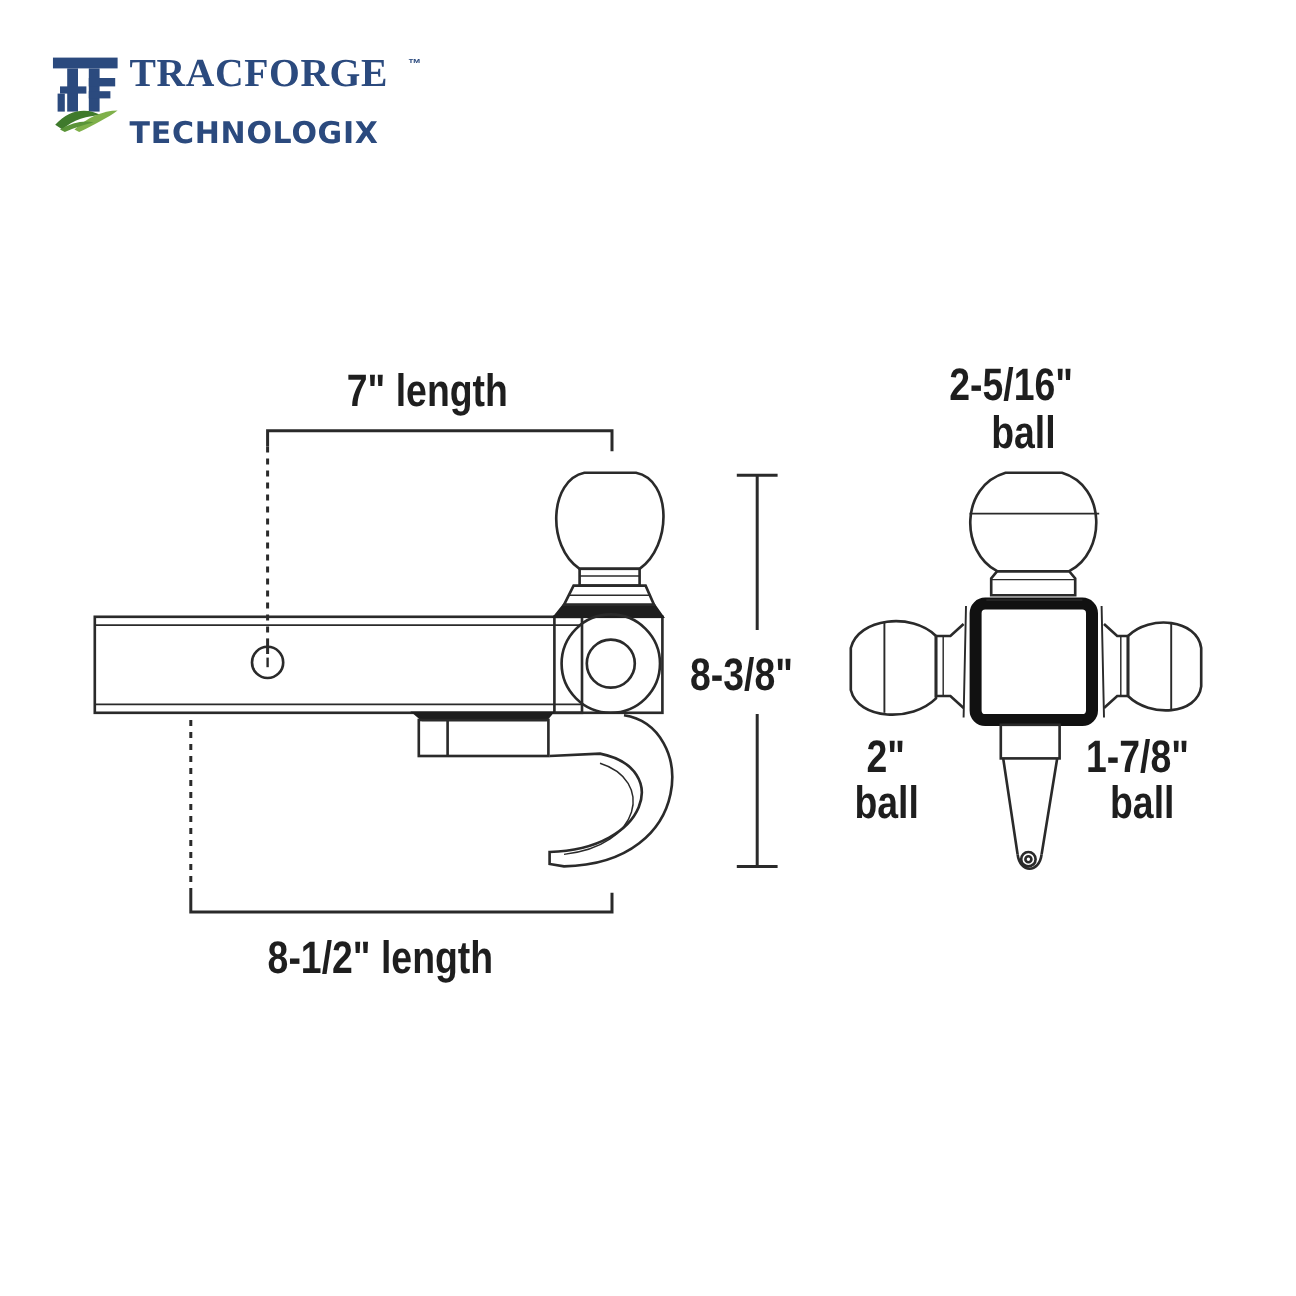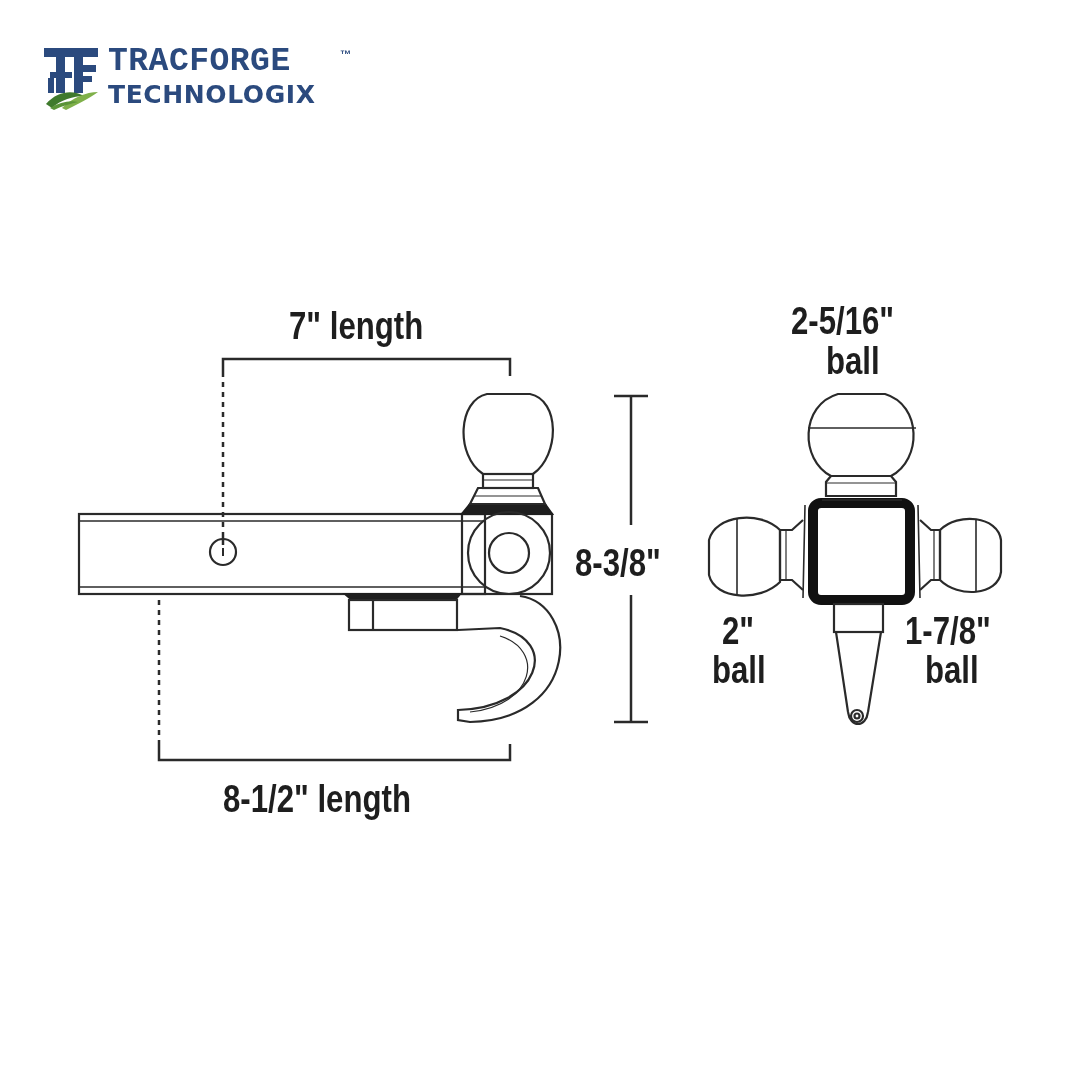--- a/index.html
+++ b/index.html
@@ -1,21 +1,21 @@
 <!DOCTYPE html>
 <html><head>
   <meta charset="utf-8">
   <style>
     html, body { margin: 0; padding: 0; background: #ffffff; }
     body { width: 1080px; height: 1080px; position: relative; overflow: hidden; font-family: "Liberation Sans", sans-serif; }
     .logo { position: absolute; left: 44px; top: 46px; width: 320px; height: 66px; }
     .logo-mark { position: absolute; left: 0; top: 0; width: 56px; height: 64px; }
-    .logo-line1 { position: absolute; left: 64px; top: -4px; font-family: Liberation Mono, monospace; font-weight: bold; font-size: 33px; letter-spacing: 0.5px; color: #2b4a7e; line-height: 40px; }
+    .logo-line1 { position: absolute; left: 64px; top: -4px; font-family: Liberation Serif, serif; font-weight: bold; font-size: 33px; letter-spacing: 0.5px; color: #2b4a7e; line-height: 40px; }
     .logo-tm { position: absolute; left: 296px; top: 2px; font-size: 11px; font-weight: bold; color: #2b4a7e; }
-    .logo-line2 { position: absolute; left: 64px; top: 34px; font-family: "DejaVu Sans", sans-serif; font-weight: bold; font-size: 25px; letter-spacing: 0.6px; color: #2b4a7e; line-height: 30px; }
+    .logo-line2 { position: absolute; left: 64px; top: 50px; font-family: "DejaVu Sans", sans-serif; font-weight: bold; font-size: 25px; letter-spacing: 0.6px; color: #2b4a7e; line-height: 30px; }
     .diagram { position: absolute; left: 0; top: 0; width: 1080px; height: 1080px; }
     .lbl { position: absolute; font-family: "Liberation Sans", sans-serif; font-weight: bold; color: #1e1e1e; font-size: 38px; line-height: 40px; white-space: nowrap; transform: scaleX(0.82); transform-origin: left top; }
   </style>
 </head>
 <body>
 
 <div class="logo">
   <svg class="logo-mark" viewBox="0 0 56 64">
 
     <rect x="0" y="2" width="54" height="9" fill="#2b4a7e"></rect>

